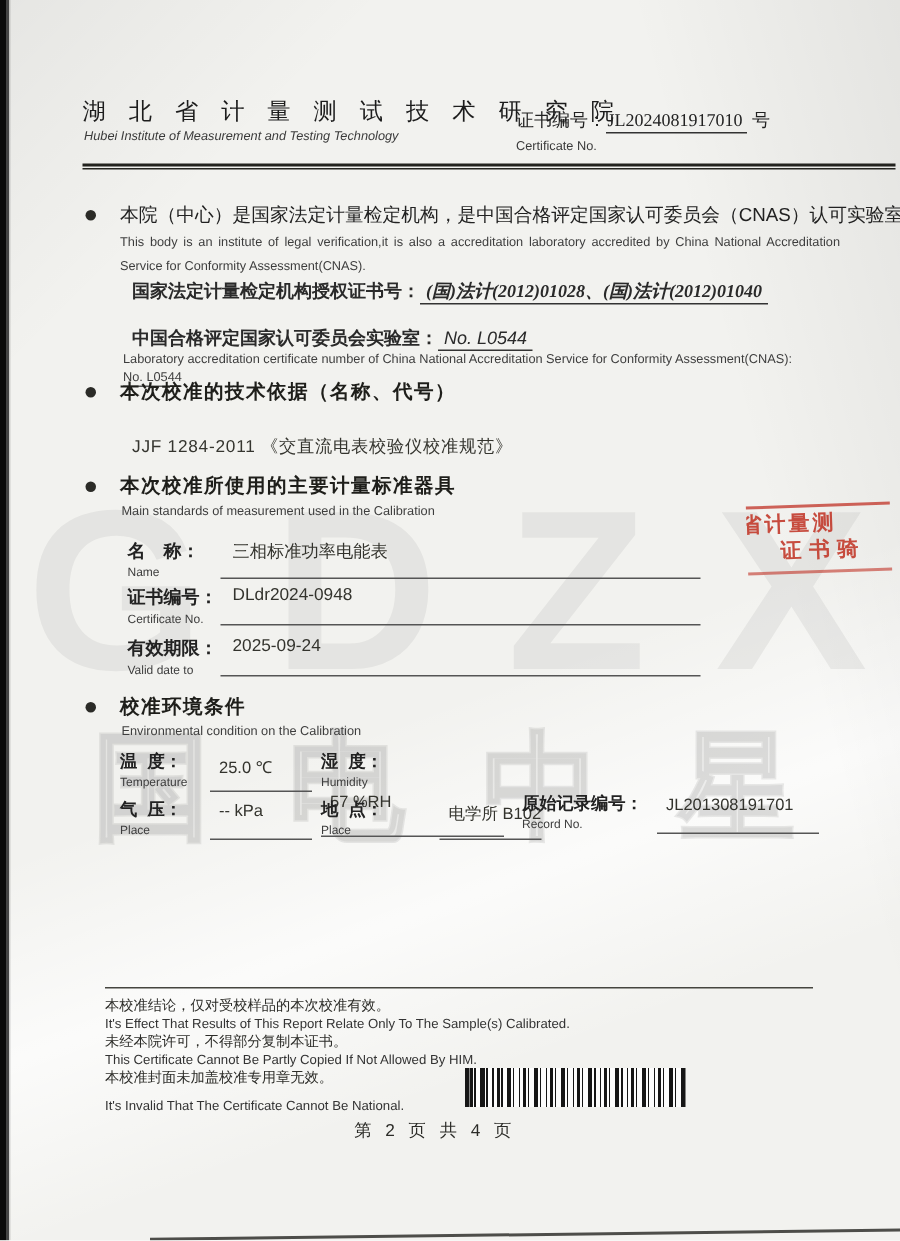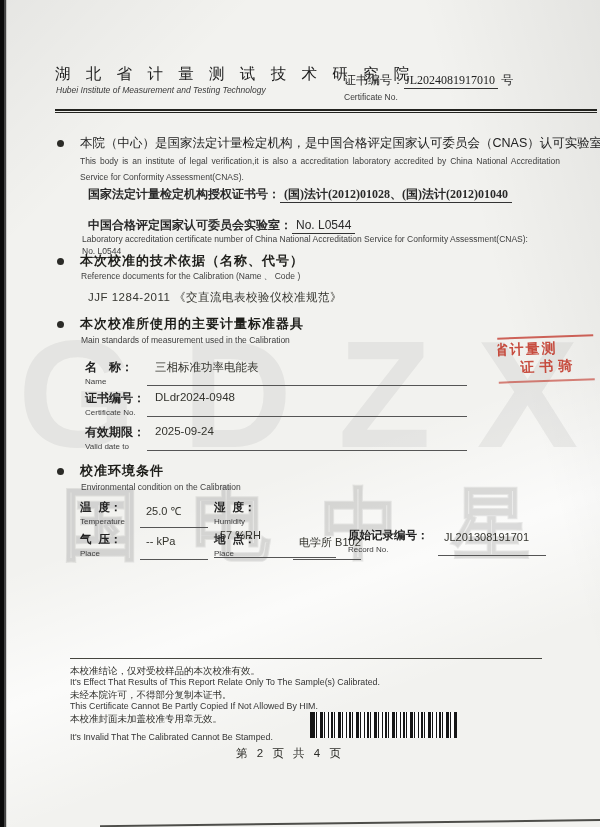--- a/index.html
+++ b/index.html
@@ -48,21 +48,21 @@
   .certno { position:absolute; left:344px; top:72px; font-size:12px; color:#222; white-space:nowrap; }
   .certno .val { font-family:"Liberation Serif", serif; border-bottom:1px solid #333; padding:0 3px 1px 1px; }
   .certno-en { position:absolute; left:344px; top:92px; font-size:8.5px; color:#3a3a3a; }
   .head-rule { position:absolute; left:55px; top:109px; width:542px; height:4px; border-top:2.5px solid #23231f; border-bottom:1px solid #23231f; }
 
   
   .bullet { position:absolute; width:7px; height:7px; border-radius:50%; background:#2b2b27; }
   .cnline { font-size:12px; color:#222; }
   .enline { font-size:8.5px; color:#3d3d3d; line-height:15px; }
   .serifcn { font-family:"Liberation Serif", serif; font-weight:bold; }
-  .uline { border-bottom:1px solid #333; padding:0 4px 1px 4px; }
+  .uline { border-bottom:1px solid #333; padding:0 4px 1px 4px;font-style:italic; }
   .sec-title { font-size:13px; font-weight:bold; letter-spacing:1px; color:#1e1e1a; }
 
   .s1-cn { position:absolute; left:80px; top:135px; font-size:12.5px; white-space:nowrap; }
   .s1-en { position:absolute; left:80px; top:154px; width:480px; font-size:8.5px; color:#3d3d3d; line-height:15.5px; text-align:justify; }
   .auth-row { position:absolute; left:88px; top:186px; font-size:12px; white-space:nowrap; }
   .auth-en { position:absolute; left:82px; top:203px; font-size:8.5px; color:#3d3d3d; }
   .cnas-row { position:absolute; left:88px; top:217px; font-size:12px; white-space:nowrap; }
   .cnas-en { position:absolute; left:82px; top:233px; width:470px; font-size:8.5px; color:#3d3d3d; line-height:13px; }
   .cnas-l0544 { position:absolute; left:82px; top:246px; font-size:8.5px; color:#3d3d3d; border-bottom:1px solid #555; padding-bottom:1px; }
 
@@ -145,21 +145,20 @@
       <span class="serifcn">国家法定计量检定机构授权证书号：</span><span class="uline serifcn">(国)法计(2012)01028、(国)法计(2012)01040</span>
     </div>
     <div class="cnas-row">
       <span class="serifcn">中国合格评定国家认可委员会实验室：</span><span class="uline">No. L0544</span>
     </div>
     <div class="cnas-en">Laboratory accreditation certificate number of China National Accreditation Service for Conformity Assessment(CNAS):</div>
     <div class="cnas-l0544">No. L0544</div>
 
     <div class="bullet" style="left:57px; top:258px;"></div>
     <div class="sec-title s2-title">本次校准的技术依据（名称、代号）</div>
-    <div class="enline s2-en">Reference documents for the Calibration (Name 、 Code )</div>
     <div class="jjf">JJF 1284-2011 《交直流电表校验仪校准规范》</div>
 
     <div class="bullet" style="left:57px; top:321px;"></div>
     <div class="sec-title s3-title">本次校准所使用的主要计量标准器具</div>
     <div class="enline s3-en">Main standards of measurement used in the Calibration</div>
 
     <div class="field-row" style="top:359px;">
       <div class="f-label">
         <div class="cn">名　称：</div>
         <div class="en">Name</div>
@@ -226,21 +225,21 @@
       <div class="env-value">JL201308191701</div>
     </div>
 
     <div class="foot-rule"></div>
     <div class="foot">
       <div class="cn">本校准结论，仅对受校样品的本次校准有效。</div>
       <div class="en">It's Effect That Results   of This Report Relate Only To The Sample(s) Calibrated.</div>
       <div class="cn">未经本院许可，不得部分复制本证书。</div>
       <div class="en">This Certificate Cannot Be Partly Copied If Not Allowed By HIM.</div>
       <div class="cn">本校准封面未加盖校准专用章无效。</div>
-      <div class="en last">It's Invalid That The Calibrated Cannot Be Stamped.</div>
+      <div class="en last">It's Invalid That The Certificate Cannot Be National.</div>
     </div>
     <div class="barcode"></div>
     <div class="pageno">第 2 页 共 4 页</div>
 
   </div>
 
   <div class="scan-edge-left"></div>
   <div class="bottom-page-edge"></div>
 </div>
 

